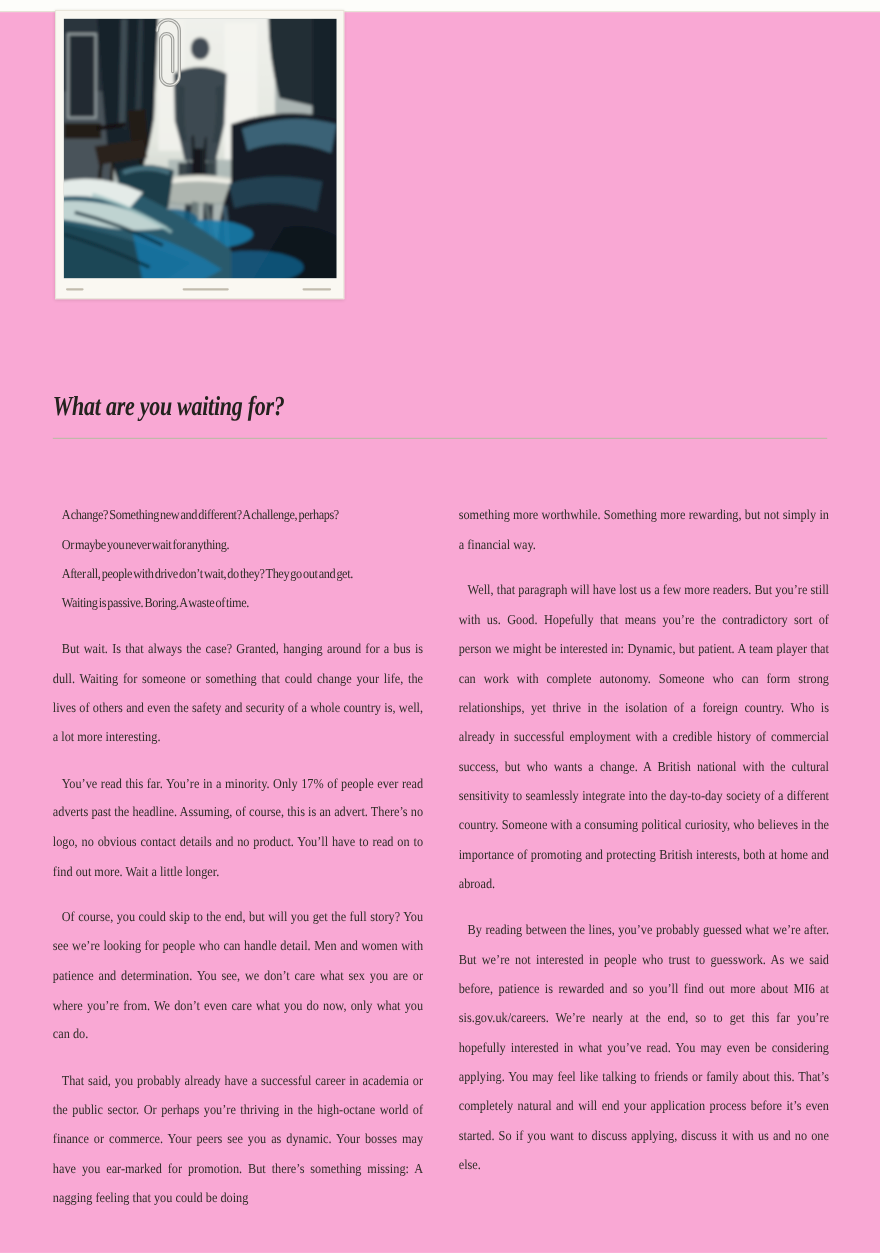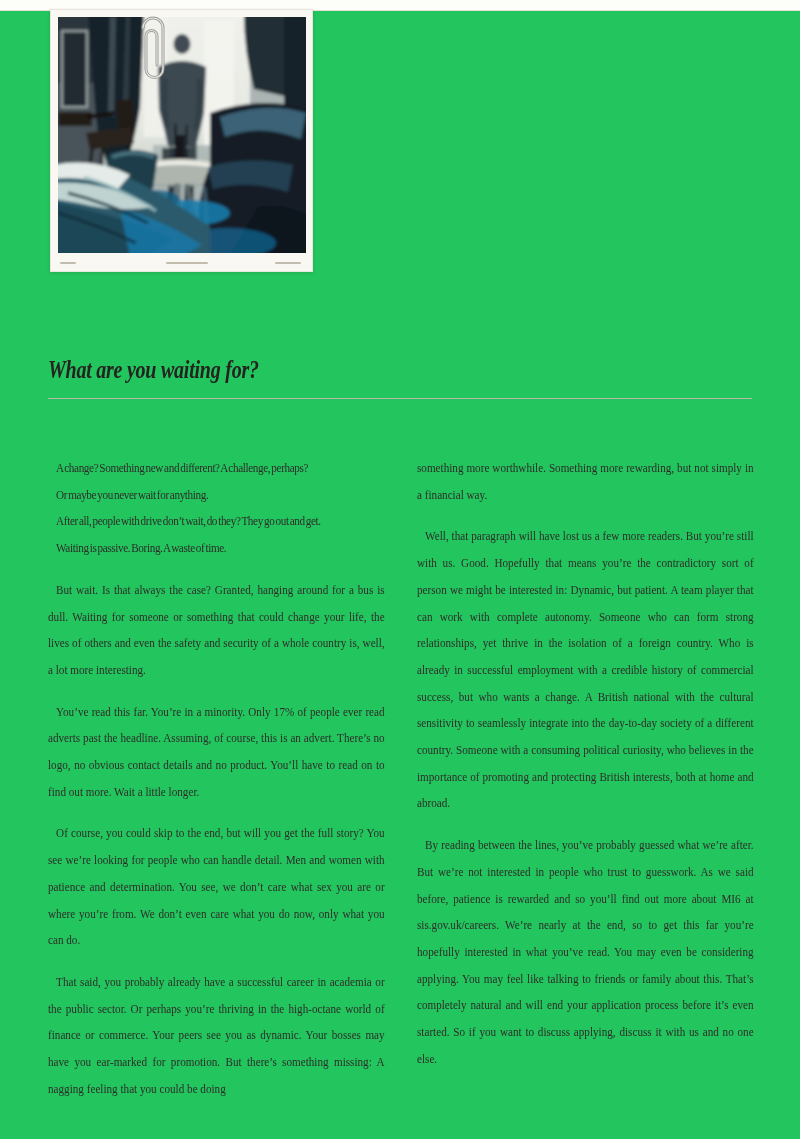--- a/index.html
+++ b/index.html
@@ -2,21 +2,21 @@
 <html><head>
 <meta charset="utf-8">
 <style>
   * { margin: 0; padding: 0; box-sizing: border-box; }
   html, body { width: 800px; }
   body { font-family: "Liberation Serif", serif; }
   .page {
     position: relative;
     width: 800px;
     height: 1139px;
-    background: #22c55e;
+    background: #f9a8d4;
     overflow: hidden;
   }
   .top-strip {
     position: absolute;
     left: 0; top: 0;
     width: 800px; height: 11px;
     background: #fdfdfa;
     border-bottom: 1px solid #e6e3d6;
   }
   

